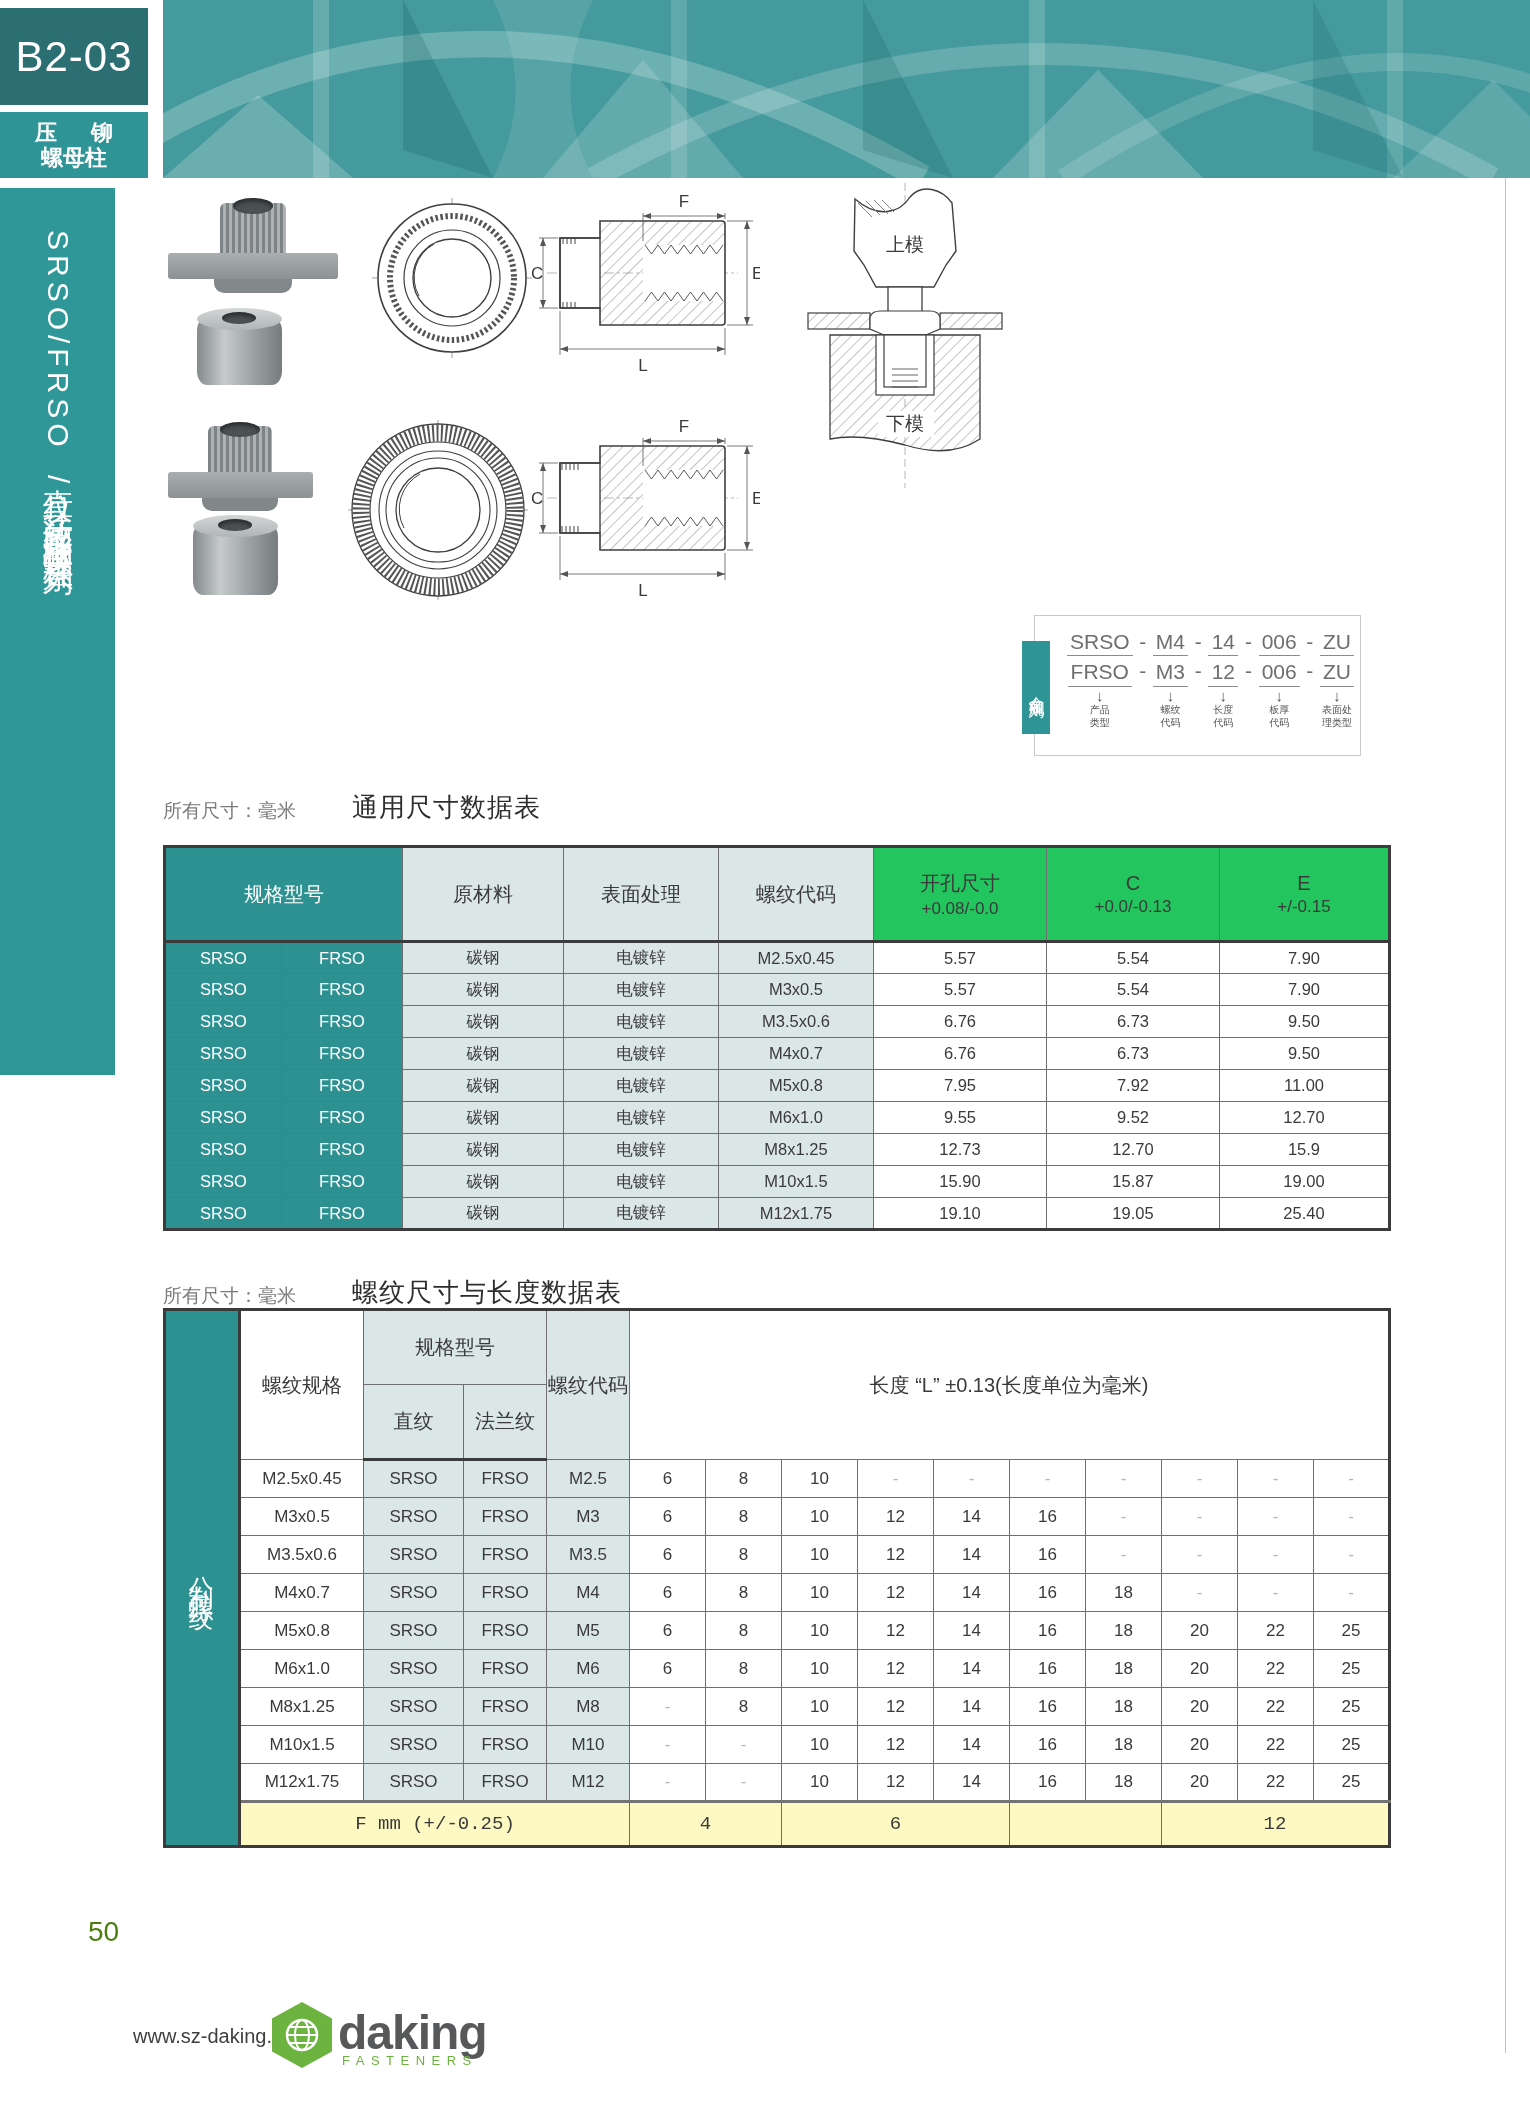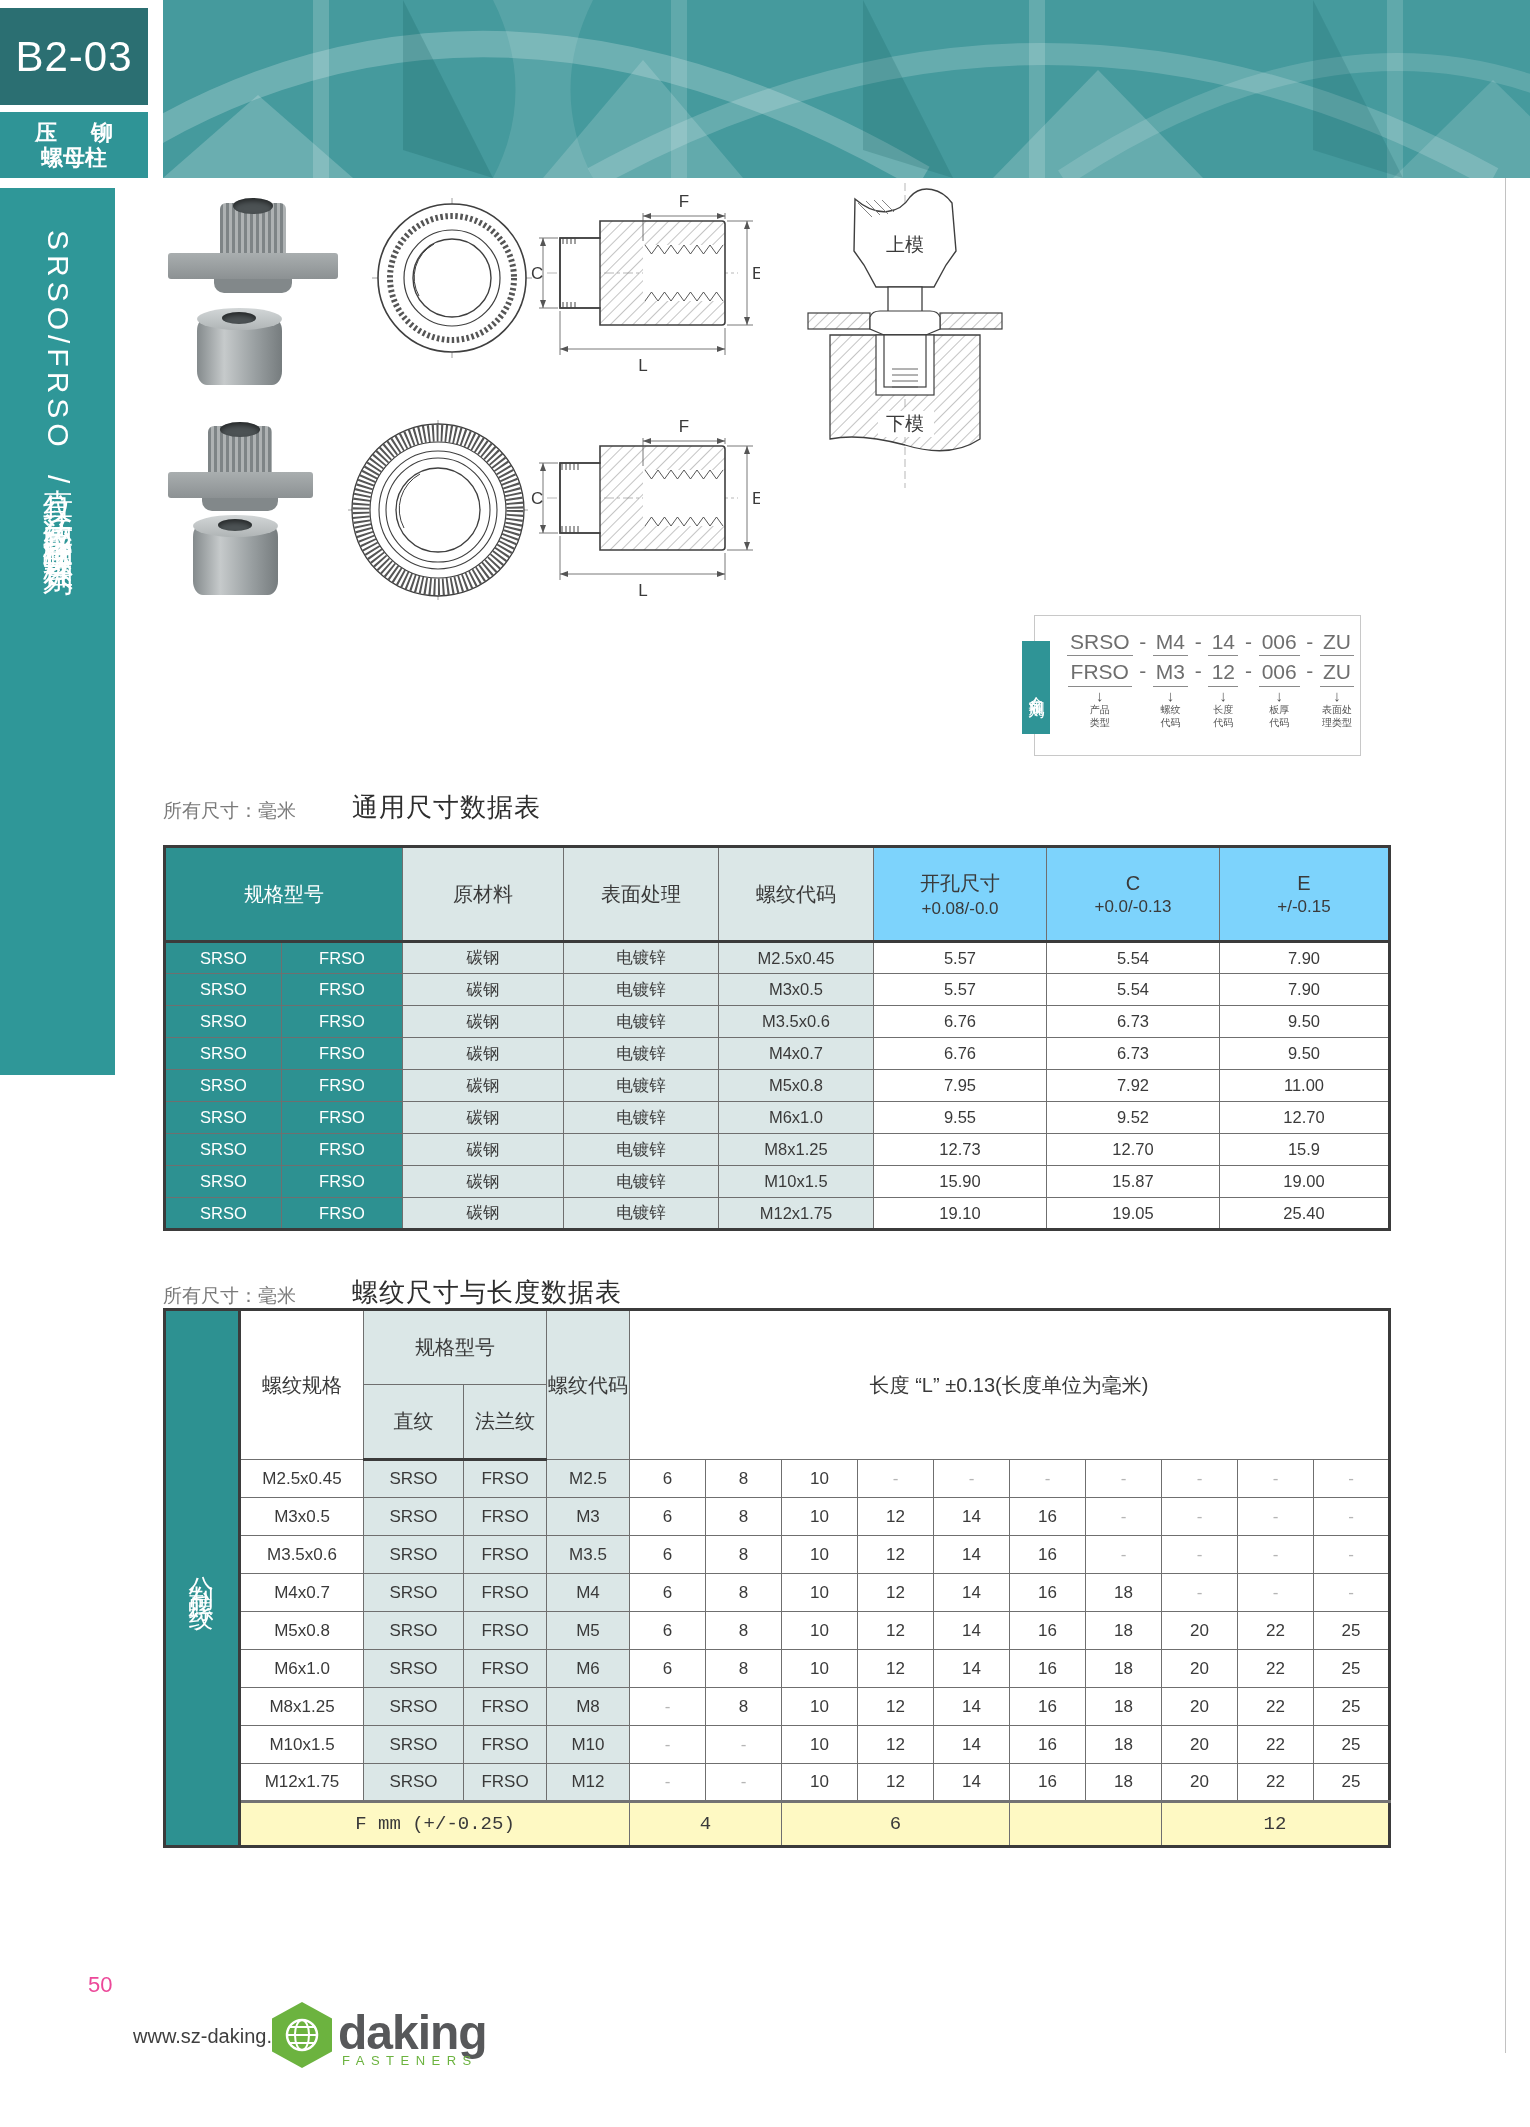--- a/index.html
+++ b/index.html
@@ -58,21 +58,21 @@
   
   table { border-collapse:collapse; table-layout:fixed; background:#fff; }
   td, th { border:1px solid #6f6f6f; text-align:center; vertical-align:middle; font-weight:normal; overflow:hidden; }
 
   #t1 { position:absolute; left:163px; top:845px; width:1225px; border:3px solid #3b3b3b; }
   #t1 tr.hdr th { border-bottom:3px solid #3b3b3b; height:95px; font-size:20px; }
   #t1 tr { height:32px; }
   #t1 td { font-size:16.5px; }
   .t1-hteal { background:#2d9191; color:#fff; }
   .t1-hlight, .t1-light { background:#dbe7e7;margin-top:32px; }
-  .t1-hwhite { background:#7dd3fc;margin-top:20px; }
+  .t1-hwhite { background:#22c55e;margin-top:20px; }
   .t1-teal { background:#2d9191; color:#fff; }
   .t1-white { background:#fff; }
   .tol { font-size:17px; margin-top:2px; }
 
   #t2 { position:absolute; left:163px; top:1308px; width:1225px; border:3px solid #3b3b3b; }
   #t2 tr.t2-h1 th { height:75px; }
   #t2 tr.t2-h2 th { height:75px; border-bottom:3px solid #3b3b3b; }
   #t2 th { font-size:20px; }
   #t2 tr { height:38px; }
   #t2 td { font-size:17px; }
@@ -82,21 +82,21 @@
   .t2-hlight { background:#dbe7e7; }
   .t2-hlen { background:#fff; font-size:20px; }
   .t2-spec { background:#fff; font-size:18px; }
   .t2-light { background:#dbe7e7; font-size:18px; }
   .t2-len { background:#fff; }
   .dash { color:#b5b5b5; }
   #t2 tr.f-row { height:45px; }
   #t2 tr.f-row td { border-top:3px solid #737373; background:#fef9c3; font-size:19px;font-family:Liberation Mono, monospace; }
 
   
-  .footer-pageno { position:absolute; left:88px; top:1972px; font-size:22px; color:#ec4899; }
+  .footer-pageno { position:absolute; left:88px; top:1916px; font-size:28px; color:#4d7c0f; }
   .footer-url { position:absolute; left:133px; top:2025px; font-size:20px; color:#3f3f3f; }
   .logo { position:absolute; left:272px; top:2002px; display:flex; align-items:flex-end; }
   .logo-hex { width:60px; height:66px; background:#6cb33f; clip-path:polygon(50% 0,100% 25%,100% 75%,50% 100%,0 75%,0 25%);
               display:flex; align-items:center; justify-content:center; }
   .logo-textwrap { margin-left:6px; }
   .logo-name { font-size:48px; font-weight:bold; color:#57585a; letter-spacing:-1px; line-height:1.0; }
   .logo-sub { font-size:13px; color:#6cb33f; letter-spacing:6.5px; margin-top:-4px; margin-left:4px; }
 </style>
 </head>
 <body>

